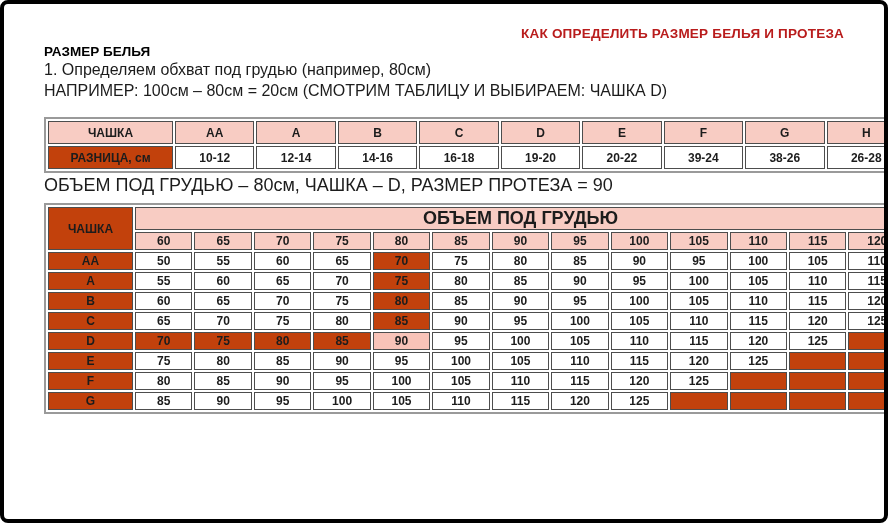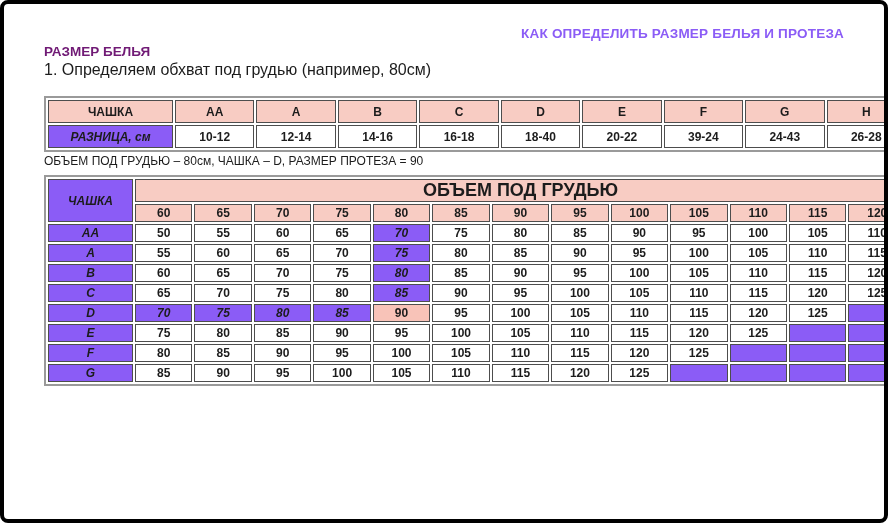--- a/index.html
+++ b/index.html
@@ -5,62 +5,63 @@
   html,body { margin:0; padding:0; background:#fff; }
   .page {
     width:888px; height:523px; box-sizing:border-box;
     border:4px solid #000; border-radius:8px;
     background:#fff; overflow:hidden;
     font-family:"Liberation Sans", sans-serif;
     padding:22px 40px 0 40px;
     color:#1c1c1c;
   }
   .title {
-    text-align:right; color:#8b5cf6; font-weight:bold;
+    text-align:right; color:#b91c1c; font-weight:bold;
     font-size:13.5px; letter-spacing:0.2px;
   }
   .heading {
-    color:#701a75; font-weight:bold; font-size:13.5px; margin-top:3px;
+    color:#000000; font-weight:bold; font-size:13.5px; margin-top:3px;
   }
   .steps div {
     font-size:16px; line-height:21px; white-space:pre;
   }
-  .example-line { font-size:12px; margin-top:2px; }
+  .example-line { font-size:18px; margin-top:2px; }
   table {
     border-collapse:separate; border-spacing:2px;
     background:#fff; border:2px solid #9a9a9a;
     width:866px; table-layout:fixed;
   }
   td {
     border:1px solid #4d4d4d; text-align:center; vertical-align:middle;
     font-size:12px; font-weight:bold; color:#1c1c1c; overflow:hidden;
     padding:0;
   }
   .t1 { margin-top:16px; }
   .t1 td { height:21px; }
   .t2 { margin-top:7px; }
   .t2 td { height:16px; }
   .t2 td.span-header { height:19px; font-size:18px; }
   .pink  { background:#f8ccc3; }
-  .gray  { background:#8b5cf6;font-style:italic; }
+  .gray  { background:#c2410c; }
   .white { background:#ffffff; }
   .hl-pink { background:#f8c3b8; }
   .heading-2 { margin-top:12px; }
 </style>
 </head>
 <body>
 
 <div class="page">
 
   <div class="title">КАК ОПРЕДЕЛИТЬ РАЗМЕР БЕЛЬЯ И ПРОТЕЗА</div>
 
   <div class="heading">РАЗМЕР БЕЛЬЯ</div>
 
   <div class="steps">
     <div>1. Определяем обхват под грудью (например, 80см)</div>
+    <div>НАПРИМЕР: 100см – 80см = 20см (СМОТРИМ ТАБЛИЦУ И ВЫБИРАЕМ: ЧАШКА D)</div>
   </div>
 
   <table class="t1">
     <colgroup>
         <col style="width:125px">
       </colgroup>
     <tbody id="t1body">
         <tr>
           <td class="pink">ЧАШКА</td>
           <td class="pink">AA</td>
@@ -72,24 +73,24 @@
           <td class="pink">F</td>
           <td class="pink">G</td>
           <td class="pink">H</td>
         </tr>
         <tr>
           <td class="gray">РАЗНИЦА, см</td>
           <td class="white">10-12</td>
           <td class="white">12-14</td>
           <td class="white">14-16</td>
           <td class="white">16-18</td>
-          <td class="white">18-40</td>
+          <td class="white">19-20</td>
           <td class="white">20-22</td>
           <td class="white">39-24</td>
-          <td class="white">24-43</td>
+          <td class="white">38-26</td>
           <td class="white">26-28</td>
         </tr>
       </tbody>
   </table>
 
   <div class="example-line">ОБЪЕМ ПОД ГРУДЬЮ – 80см, ЧАШКА – D, РАЗМЕР ПРОТЕЗА = 90</div>
 
   <table class="t2">
     <colgroup>
         <col style="width:85px">

